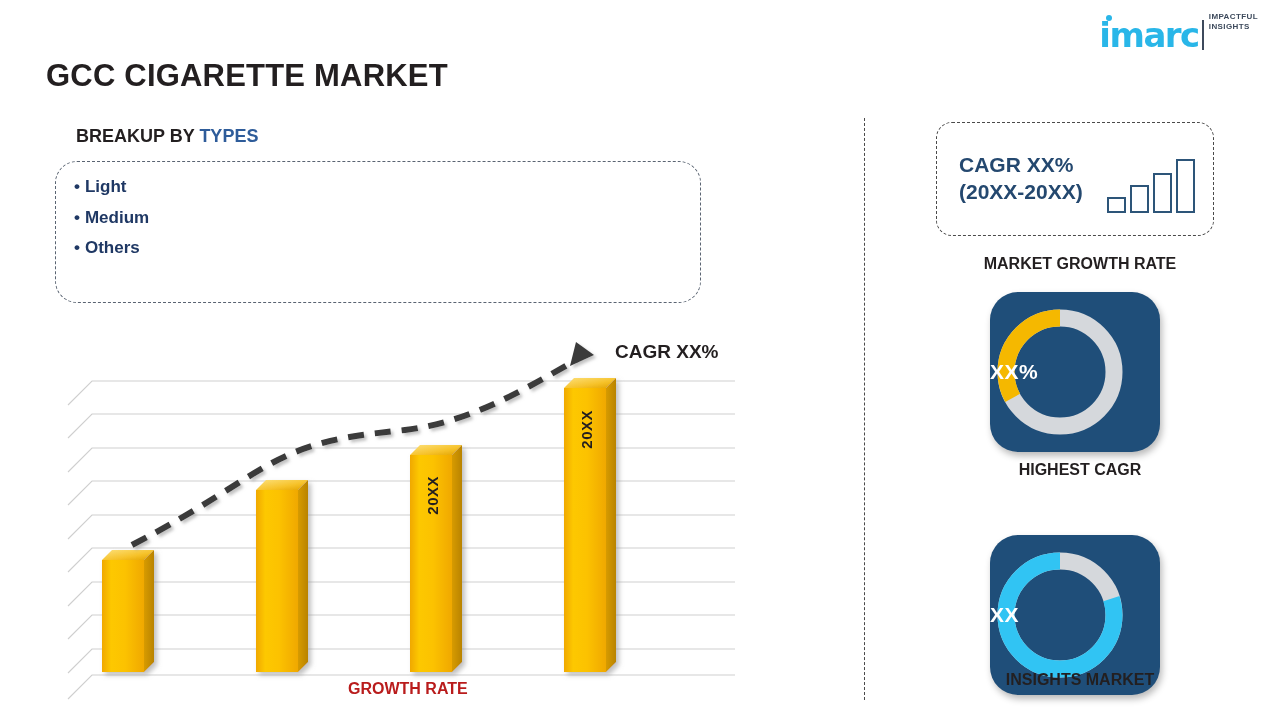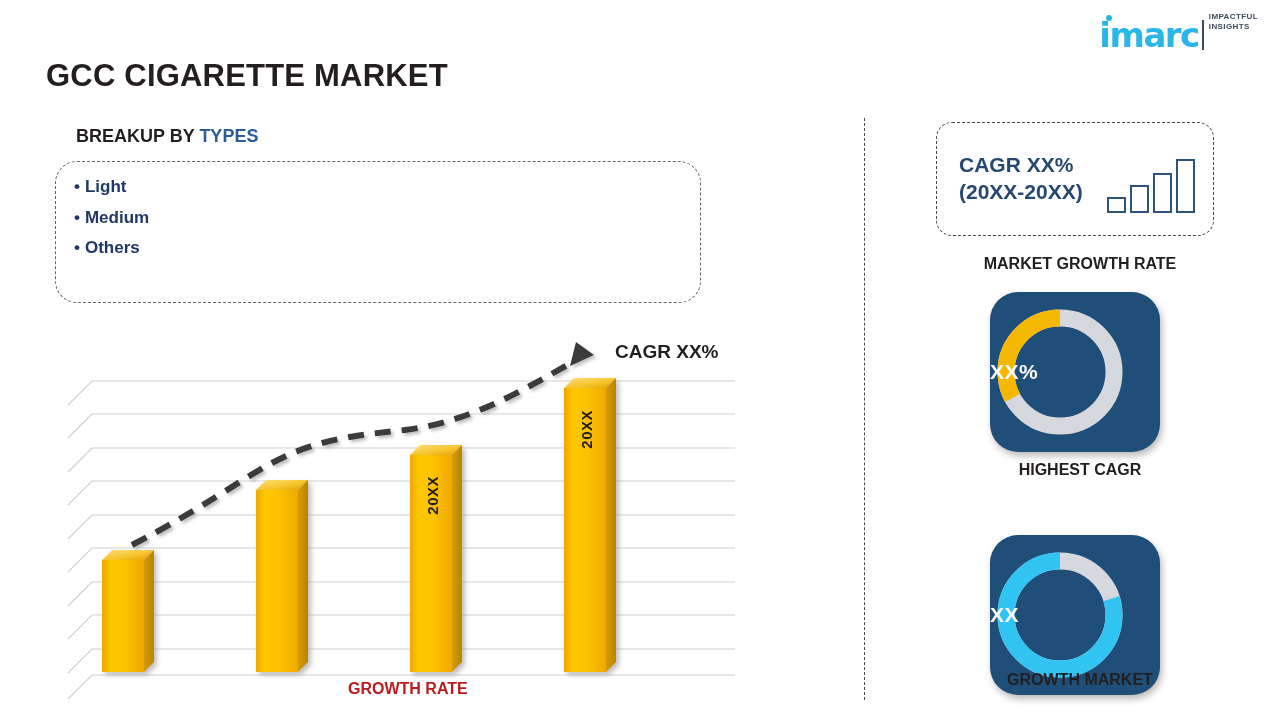--- a/index.html
+++ b/index.html
@@ -203,16 +203,16 @@
     </div>
     <div class="rlabel" style="top:461px;">HIGHEST CAGR</div>
 
     <div class="tile" style="top:535px;">
       <svg width="140" height="140" viewBox="0 0 140 140">
         <circle cx="70" cy="70" r="54" fill="none" stroke="#d5d8dc" stroke-width="17"></circle>
         <circle cx="70" cy="70" r="54" fill="none" stroke="#31c4f3" stroke-width="17" stroke-dasharray="271 68" stroke-dashoffset="-68" transform="rotate(-90 70 70)"></circle>
       </svg>
       <div class="val">XX</div>
     </div>
-    <div class="rlabel" style="top:671px;">GROWTH MARKET</div>
+    <div class="rlabel" style="top:671px;">INSIGHTS MARKET</div>
 
   </div>
 </div>
 
 </body></html>

